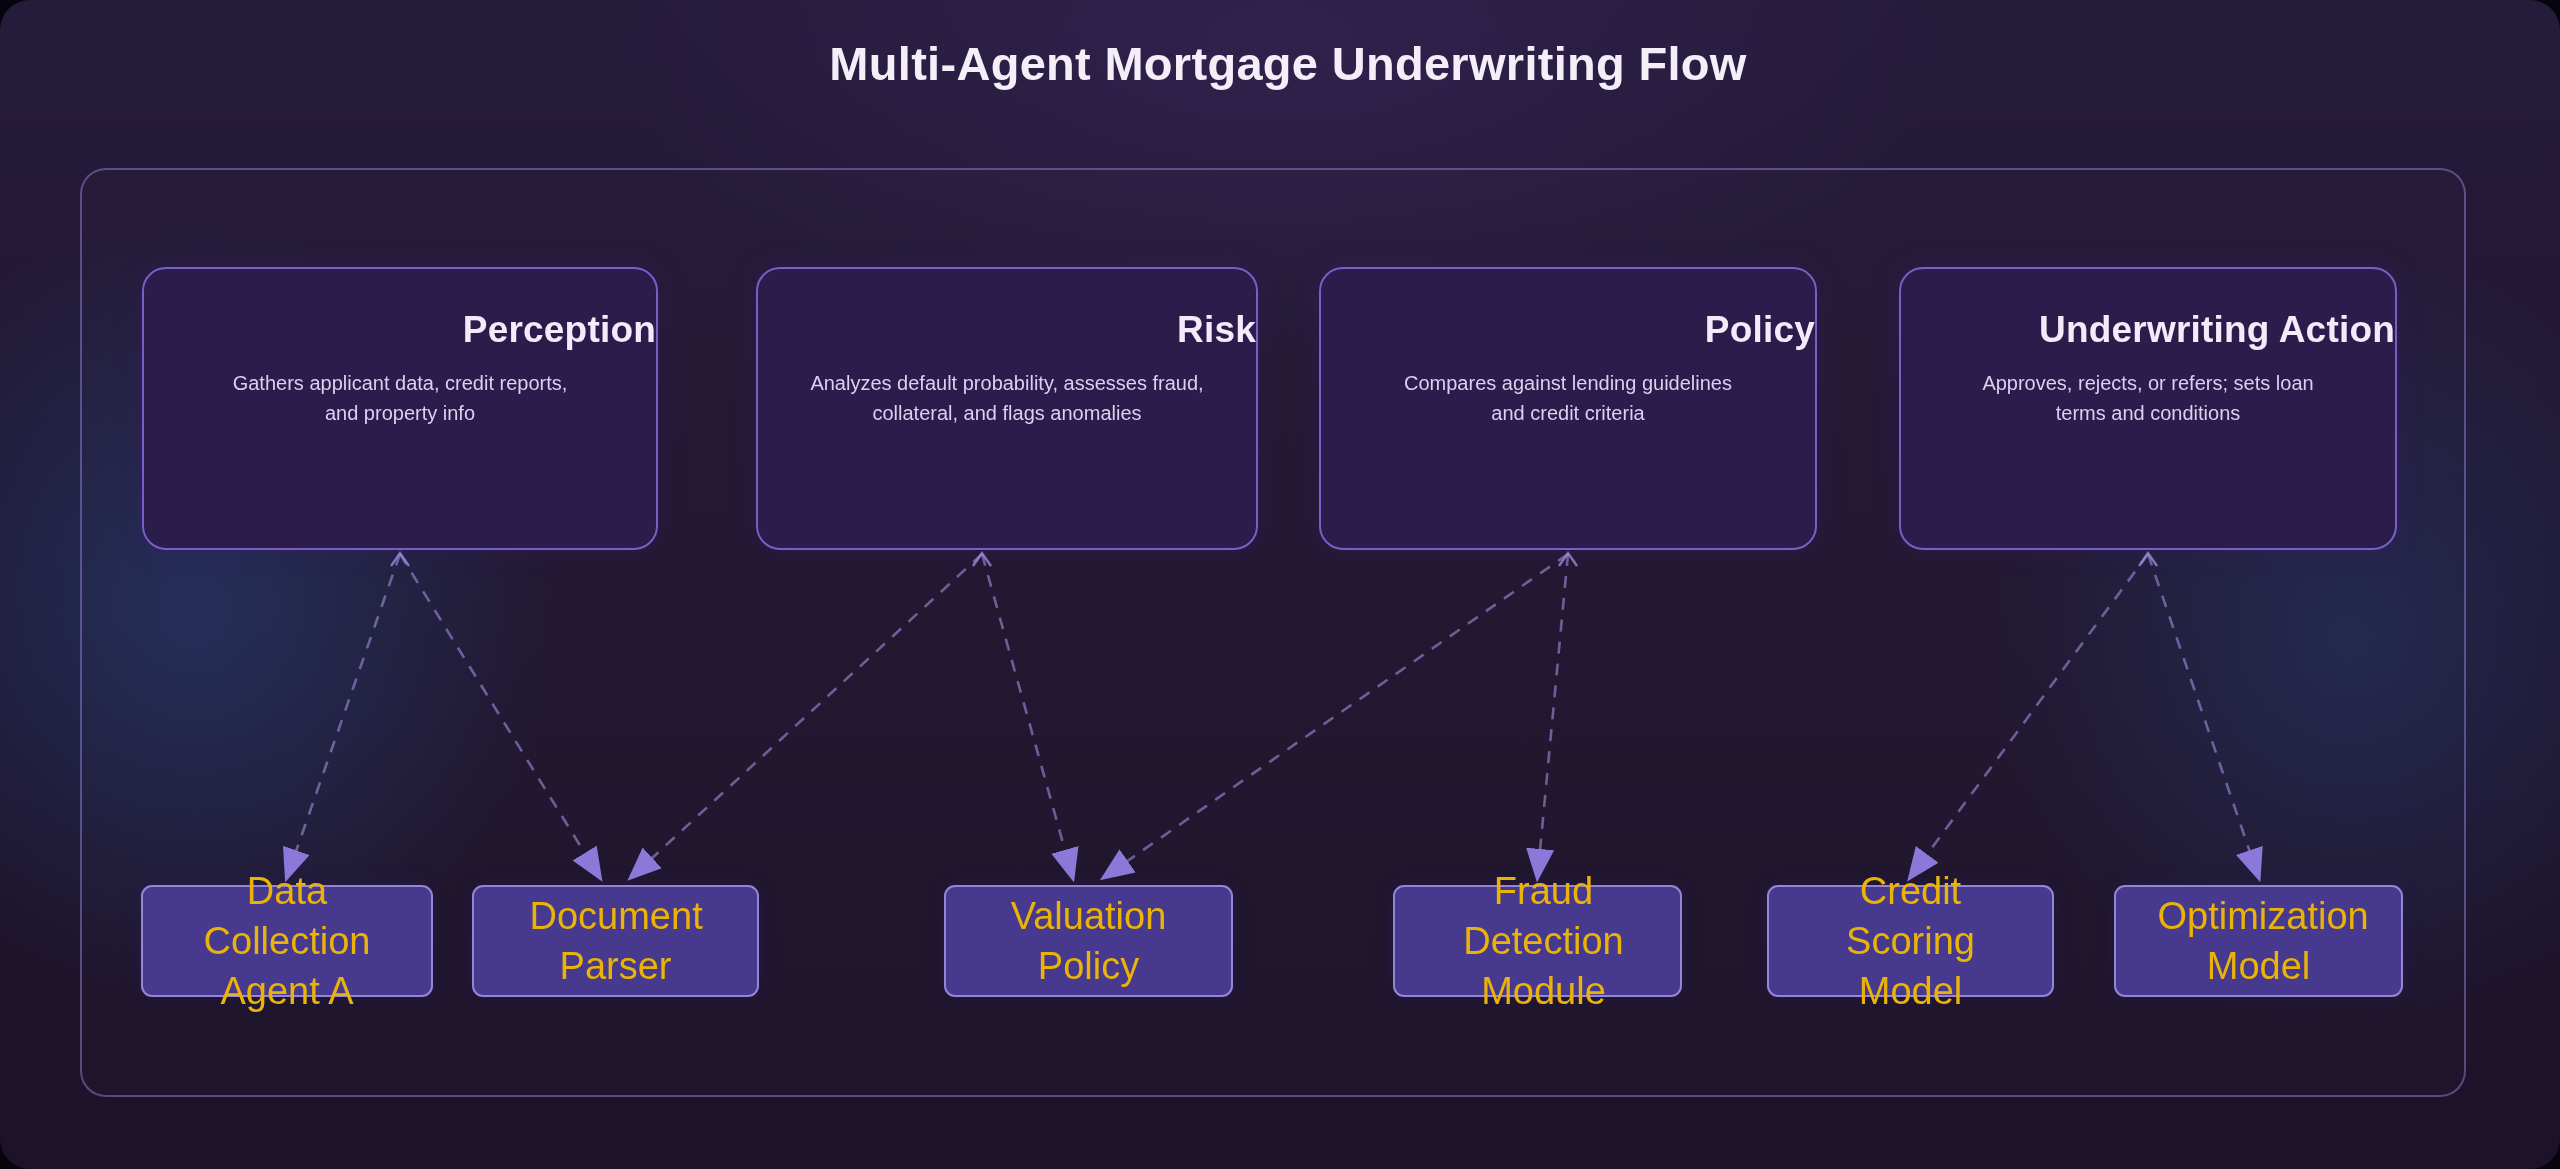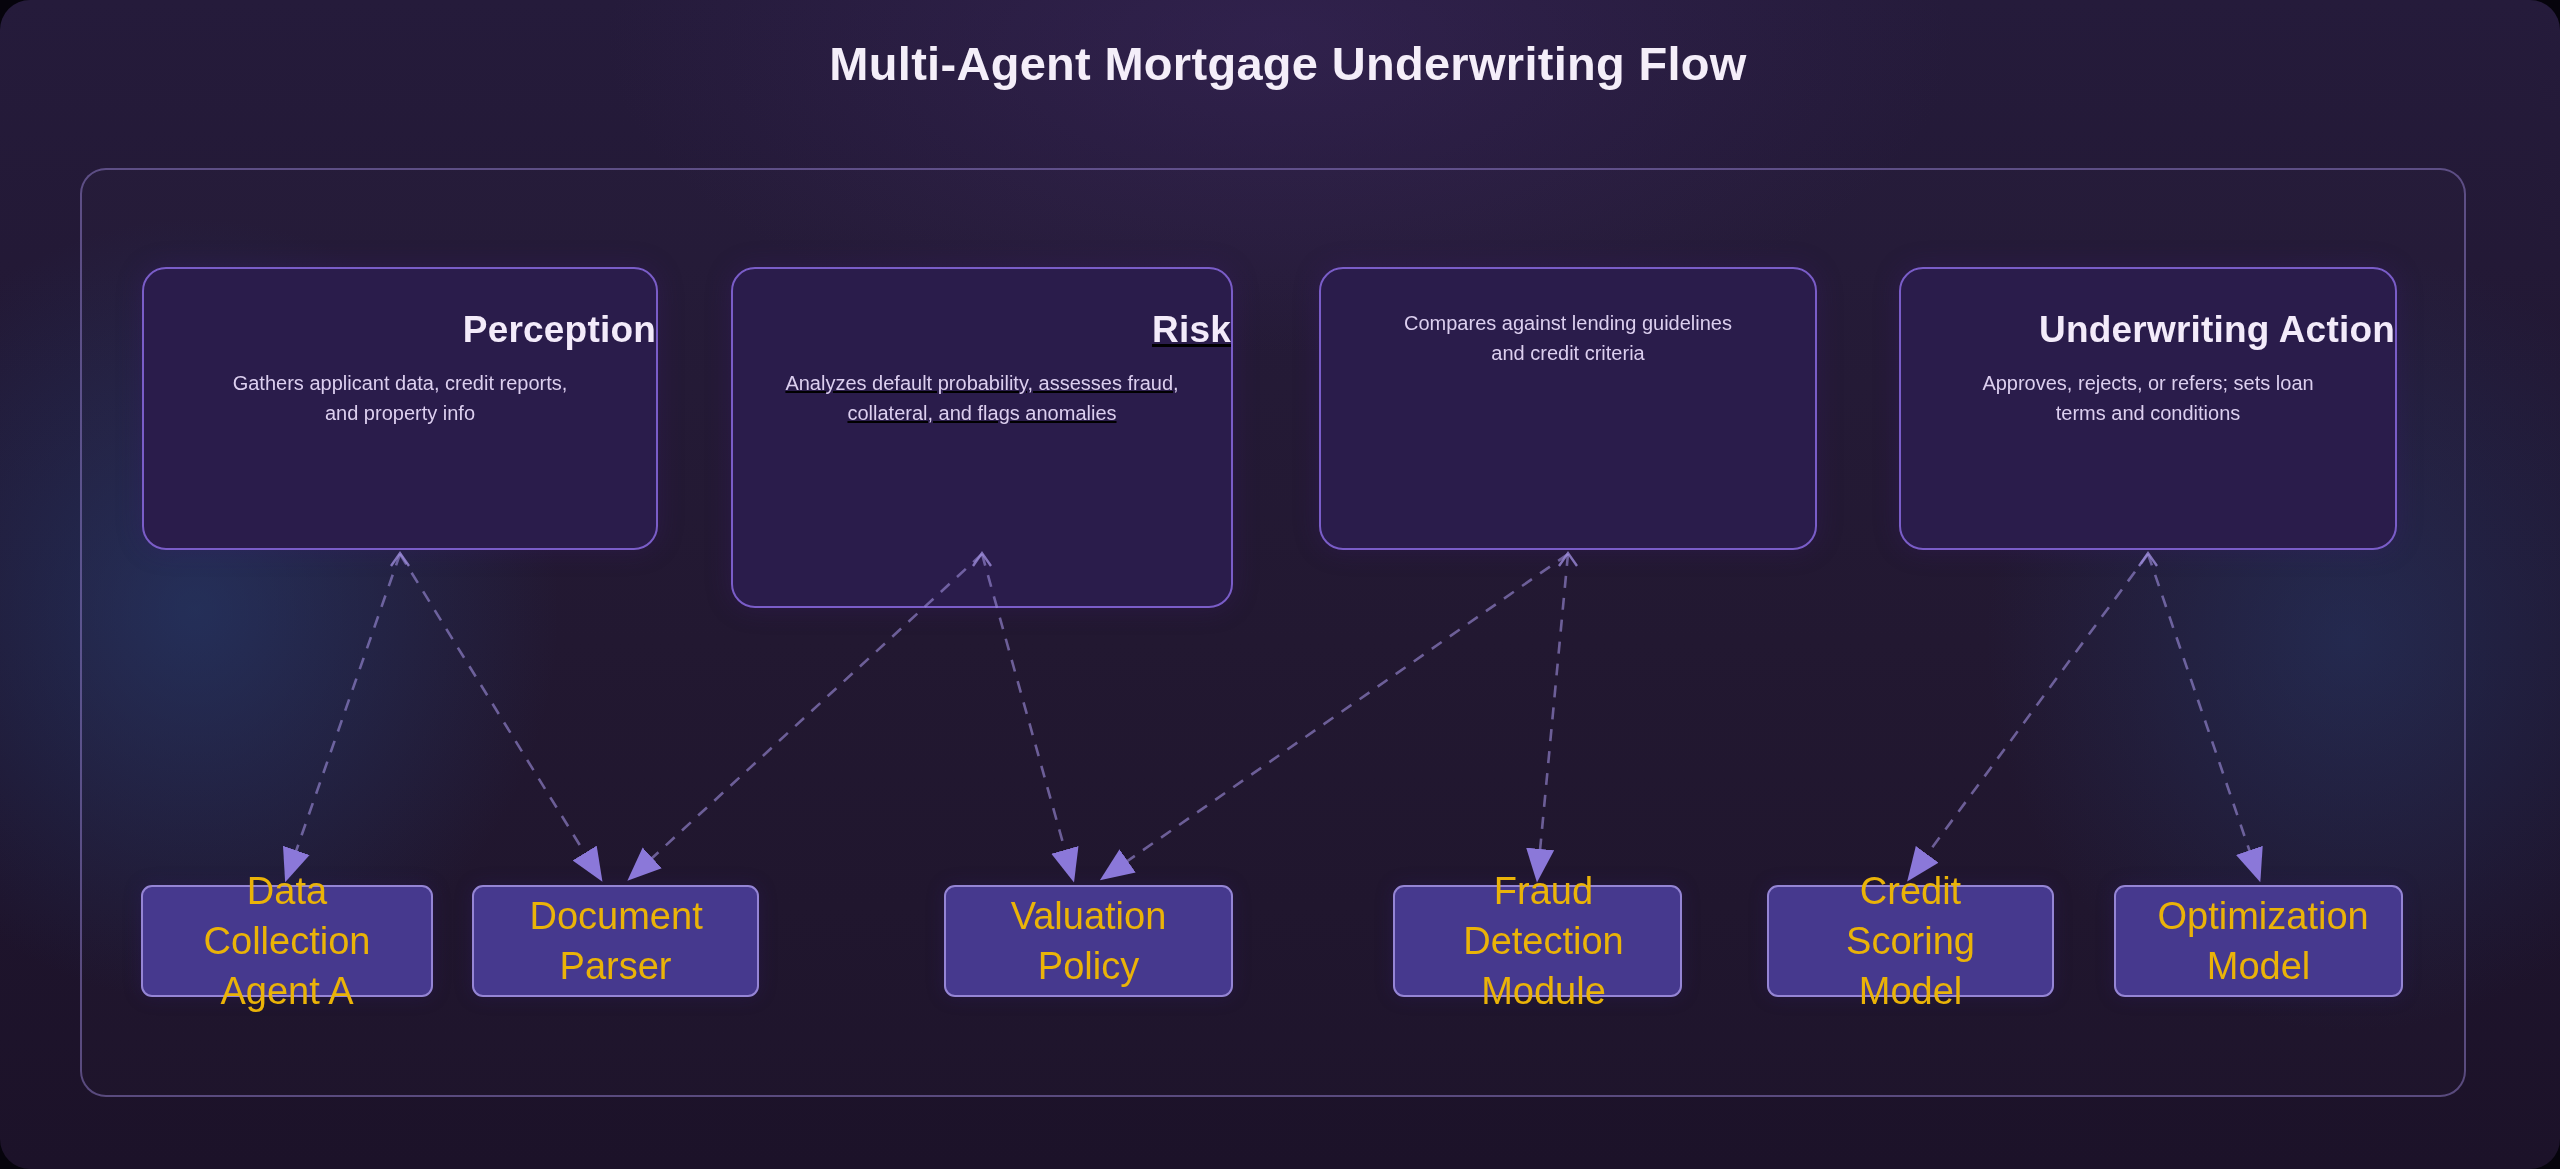--- a/index.html
+++ b/index.html
@@ -40,21 +40,21 @@
   .n-underwriting-action .agent-desc{max-width:362px;}
   .module-card{
     background:#46398e;border:2px solid #9585d5;border-radius:11px;
     display:flex;align-items:center;justify-content:center;
     box-shadow:0 0 18px rgba(50,30,110,.30);
   }
   .module-label{
     font-size:38px;line-height:1.32;color:#eab308;display:block;margin:0 auto;
   }
   .n-perception{left:142px;top:267px;width:516px;height:283px;}
-  .n-risk{left:731px;top:267px;width:502px;height:341px;text-decoration:underline;}
+  .n-risk{left:756px;top:267px;width:502px;height:283px;}
   .n-policy{left:1319px;top:267px;width:498px;height:283px;}
   .n-underwriting-action{left:1899px;top:267px;width:498px;height:283px;}
   .n-data-collection-agent-a{left:141px;top:885px;width:292px;height:112px;}
   .n-document-parser{left:472px;top:885px;width:287px;height:112px;}
   .n-valuation-agent{left:944px;top:885px;width:289px;height:112px;}
   .n-fraud-detection-module{left:1393px;top:885px;width:289px;height:112px;padding-left:12px;}
   .n-credit-scoring-model{left:1767px;top:885px;width:287px;height:112px;}
   .n-optimization-model{left:2114px;top:885px;width:289px;height:112px;}
   .n-data-collection-agent-a .module-label{max-width:232px;}
   .n-document-parser .module-label{max-width:172px;}
@@ -76,20 +76,21 @@
 
   <div class="node agent-card n-perception">
     <h2 class="agent-title">Perception</h2>
     <p class="agent-desc">Gathers applicant data, credit reports, and property info</p>
   </div>
   <div class="node agent-card n-risk">
     <h2 class="agent-title">Risk</h2>
     <p class="agent-desc">Analyzes default probability, assesses fraud, collateral, and flags anomalies</p>
   </div>
   <div class="node agent-card n-policy">
+    <h2 class="agent-title">Policy</h2>
     <p class="agent-desc">Compares against lending guidelines and credit criteria</p>
   </div>
   <div class="node agent-card n-underwriting-action">
     <h2 class="agent-title">Underwriting Action</h2>
     <p class="agent-desc">Approves, rejects, or refers; sets loan terms and conditions</p>
   </div>
 
   <div class="node module-card n-data-collection-agent-a">
     <span class="module-label">Data Collection Agent A</span>
   </div>

